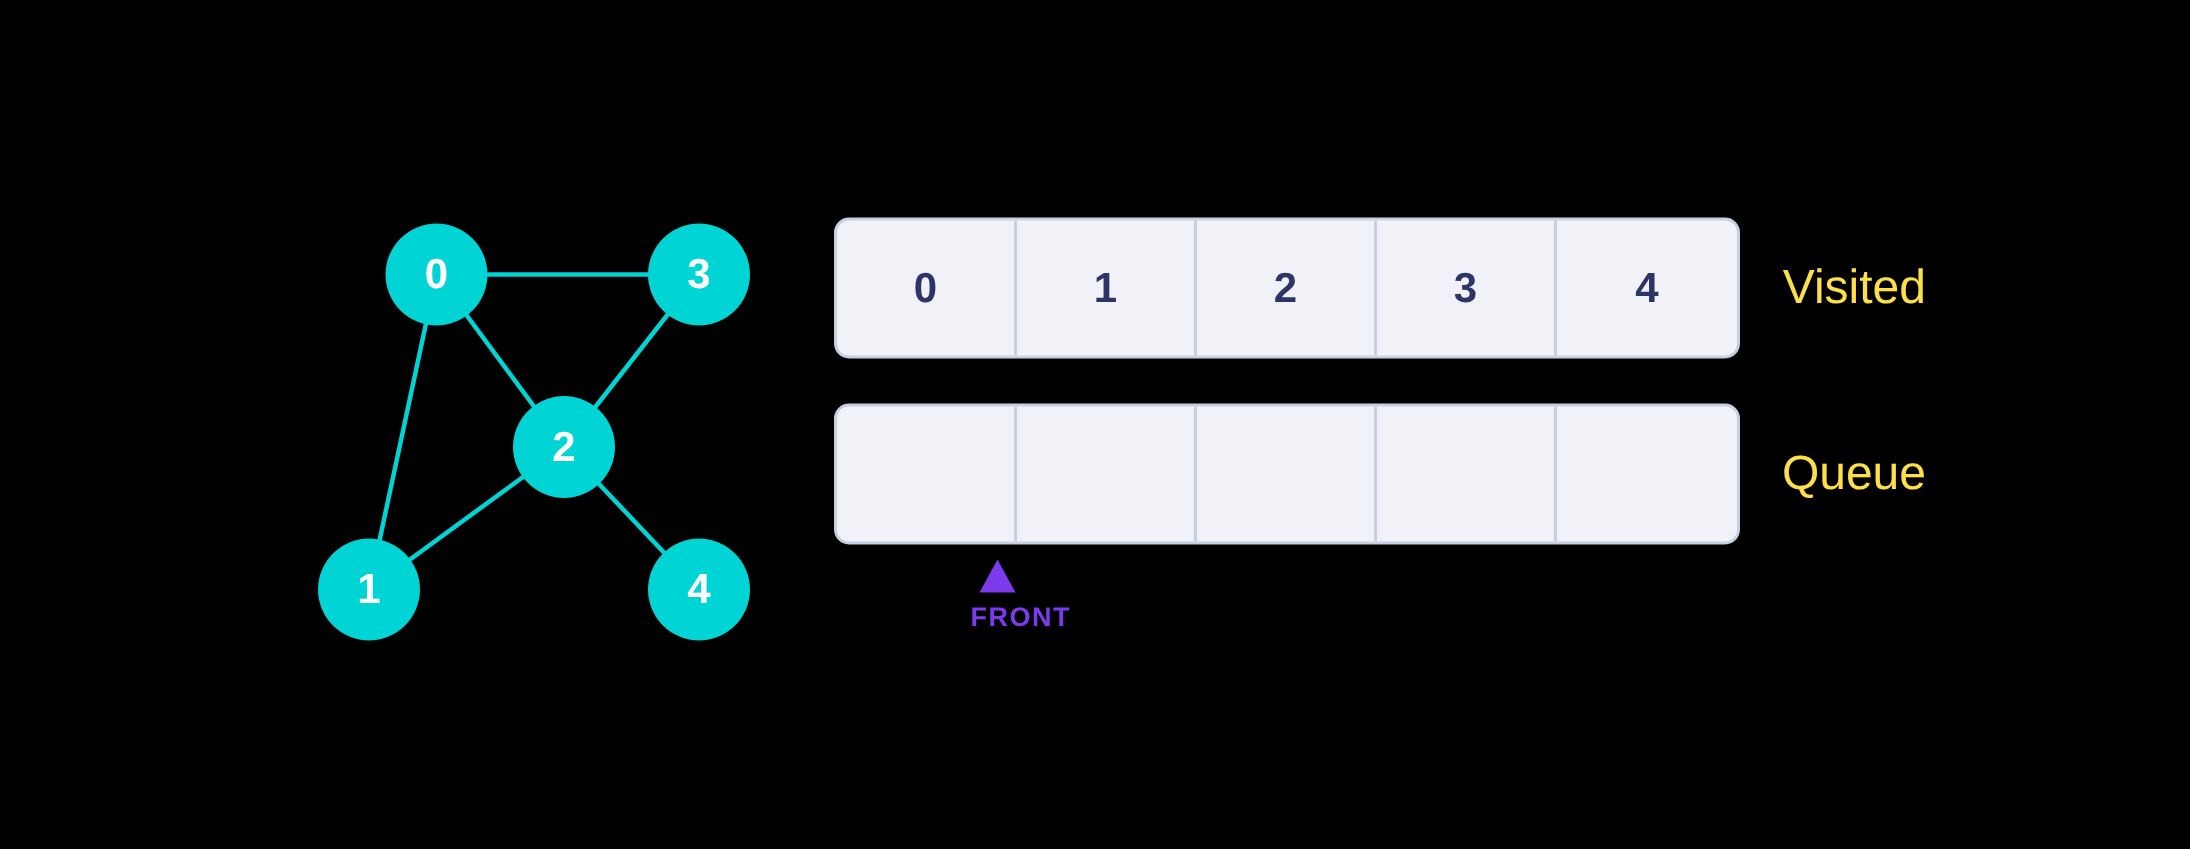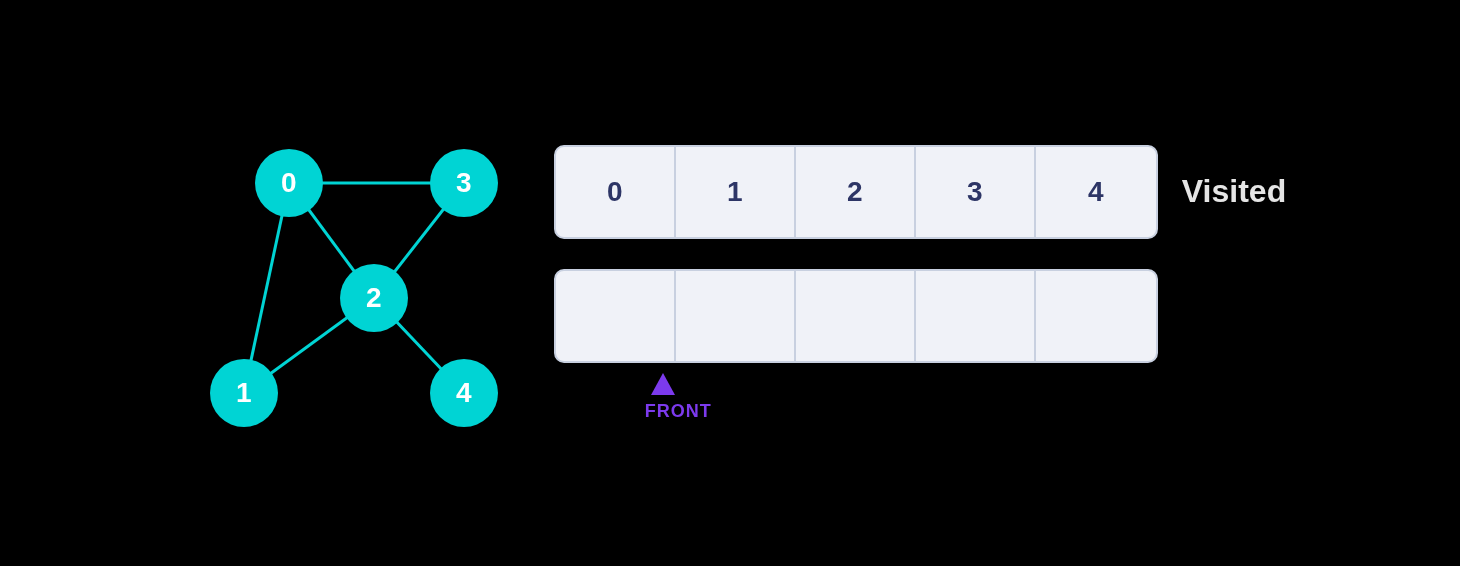--- a/index.html
+++ b/index.html
@@ -85,22 +85,22 @@
       color: #2d3566;
       border-right: 2px solid #c8d0e0;
     }
 
     .array-cell:last-child {
       border-right: none;
     }
 
     .array-label {
       font-size: 32px;
-      font-weight: 700;
-      color: #e5e5e5;
+      font-weight: 400;
+      color: #fde047;
       min-width: 100px;
       text-align: right;
     }
 
     
     .front-area {
       display: flex;
       flex-direction: column;
       align-items: center;
       margin-top: 10px;
@@ -173,20 +173,21 @@
 
     <div class="queue-row-wrapper">
       <div class="row-container">
         <div class="array-box">
           <div class="array-cell"></div>
           <div class="array-cell"></div>
           <div class="array-cell"></div>
           <div class="array-cell"></div>
           <div class="array-cell"></div>
         </div>
+        <div class="array-label">Queue</div>
       </div>
 
       <div class="front-wrapper">
         <div class="front-area">
           <div class="arrow-up"></div>
           <div class="front-label">FRONT</div>
         </div>
       </div>
     </div>
 

